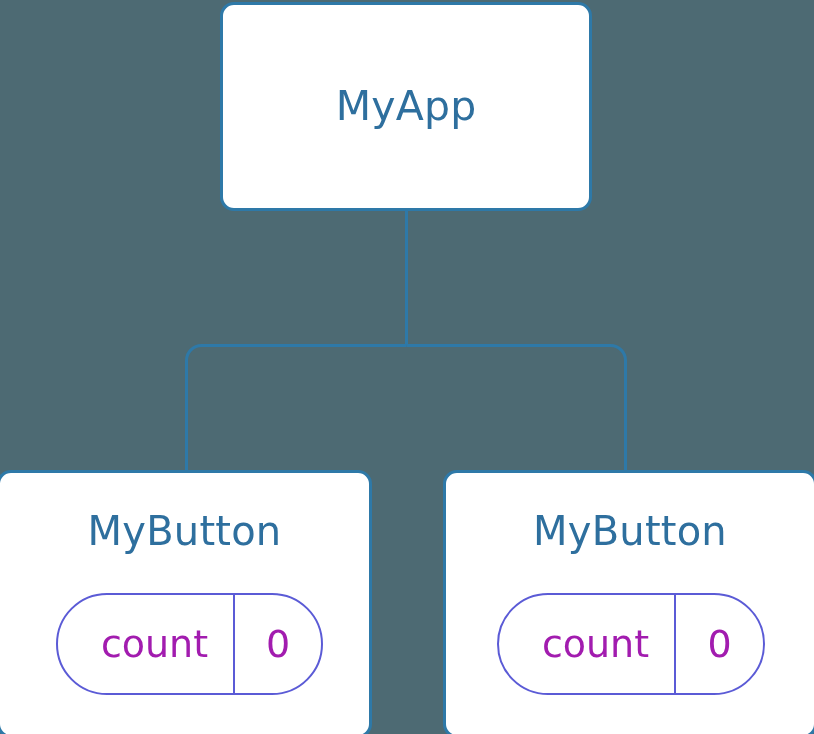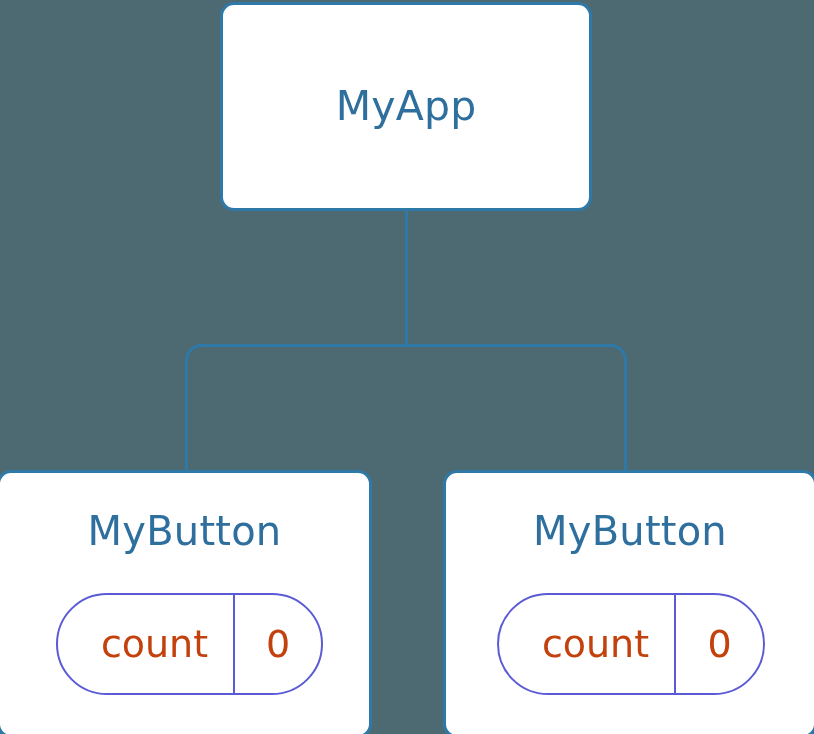--- a/index.html
+++ b/index.html
@@ -106,21 +106,21 @@
   .node-card.child-right .state-pill {
     left: 51px;
     width: 268px;
   }
 
   .pill-name,
   .pill-value {
     display: flex;
     align-items: center;
     justify-content: center;
-    color: #c2410c;
+    color: #a21caf;
     font-size: 38px;
     line-height: 1;
     white-space: nowrap;
   }
 
   .pill-name {
     flex: 0 0 175px;
     padding-left: 18px;
     box-sizing: border-box;
   }

